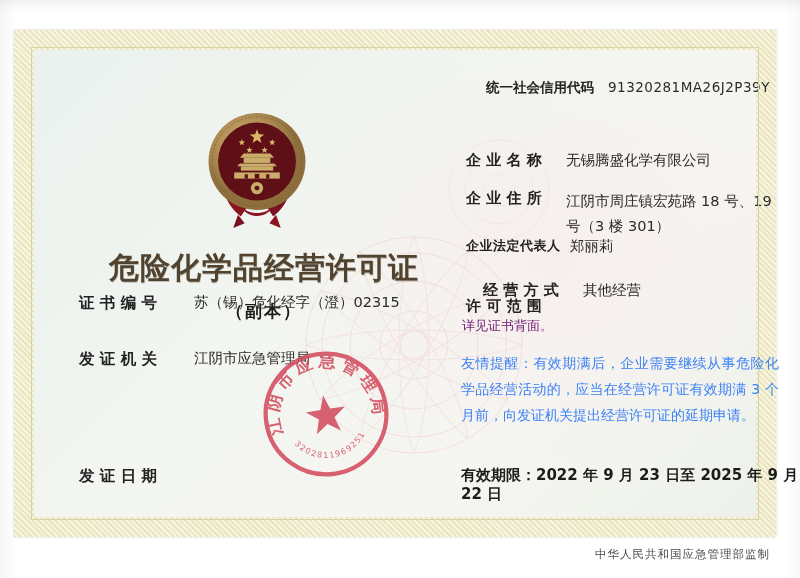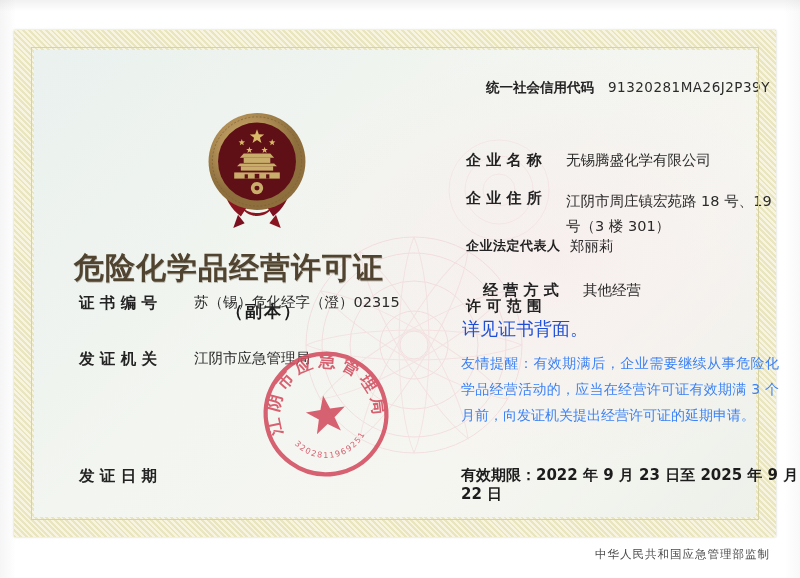--- a/index.html
+++ b/index.html
@@ -43,21 +43,21 @@
   .mem {
     position: absolute; left: 64px; top: 56px;
     font-size: 37px; font-weight: bold; letter-spacing: 15px;
     color: #a9b9b1; opacity: 0.85;
   }
   
   .emblem { position: absolute; left: 166px; top: 56px; width: 114px; height: 130px; }
   
   .title {
     position: absolute; left: 40px; top: 198px; width: 380px;
-    font-size: 30px; font-weight: bold;
+    text-align: center; font-size: 30px; font-weight: bold;
     color: #50432f; letter-spacing: 1px;
     text-shadow: 0.5px 0.5px 0 rgba(80,67,47,0.3);
   }
   .subtitle {
     position: absolute; left: 40px; top: 250px; width: 380px;
     text-align: center; font-size: 17px; font-weight: bold;
     color: #1c1c1c; letter-spacing: 2px;
   }
   
   .row { position: absolute; display: flex; align-items: flex-start; }
@@ -66,21 +66,21 @@
   .lbl-l { font-size: 15.5px; width: 112px; text-align: center; }
   .val-l { font-size: 14.5px; margin-left: 20px; }
   .lbl-r { font-size: 15px; width: 92px; }
   .val-r { font-size: 14.5px; margin-left: 8px; }
   .val-wrap { white-space: normal; width: 212px; line-height: 25px; }
   .small-lbl { font-size: 13px; width: 96px; letter-spacing: 0.5px; }
   .code-lbl { font-size: 13.5px; }
   .code-val { font-size: 13.5px; margin-left: 14px; letter-spacing: 0.5px; }
   .scope-note {
     position: absolute; left: 462px; top: 317px;
-    font-size: 18px; color: #1d4ed8;
+    font-size: 13px; color: #701a75;
   }
   .reminder {
     position: absolute; left: 461px; top: 350px; width: 318px;
     font-size: 14px; line-height: 26px; color: #3b82f6;
     text-align: justify;
   }
   .validity {
     position: absolute; left: 461px; top: 466px;
     font-size: 15px; font-weight: bold; color: #1c1c1c;
   }

